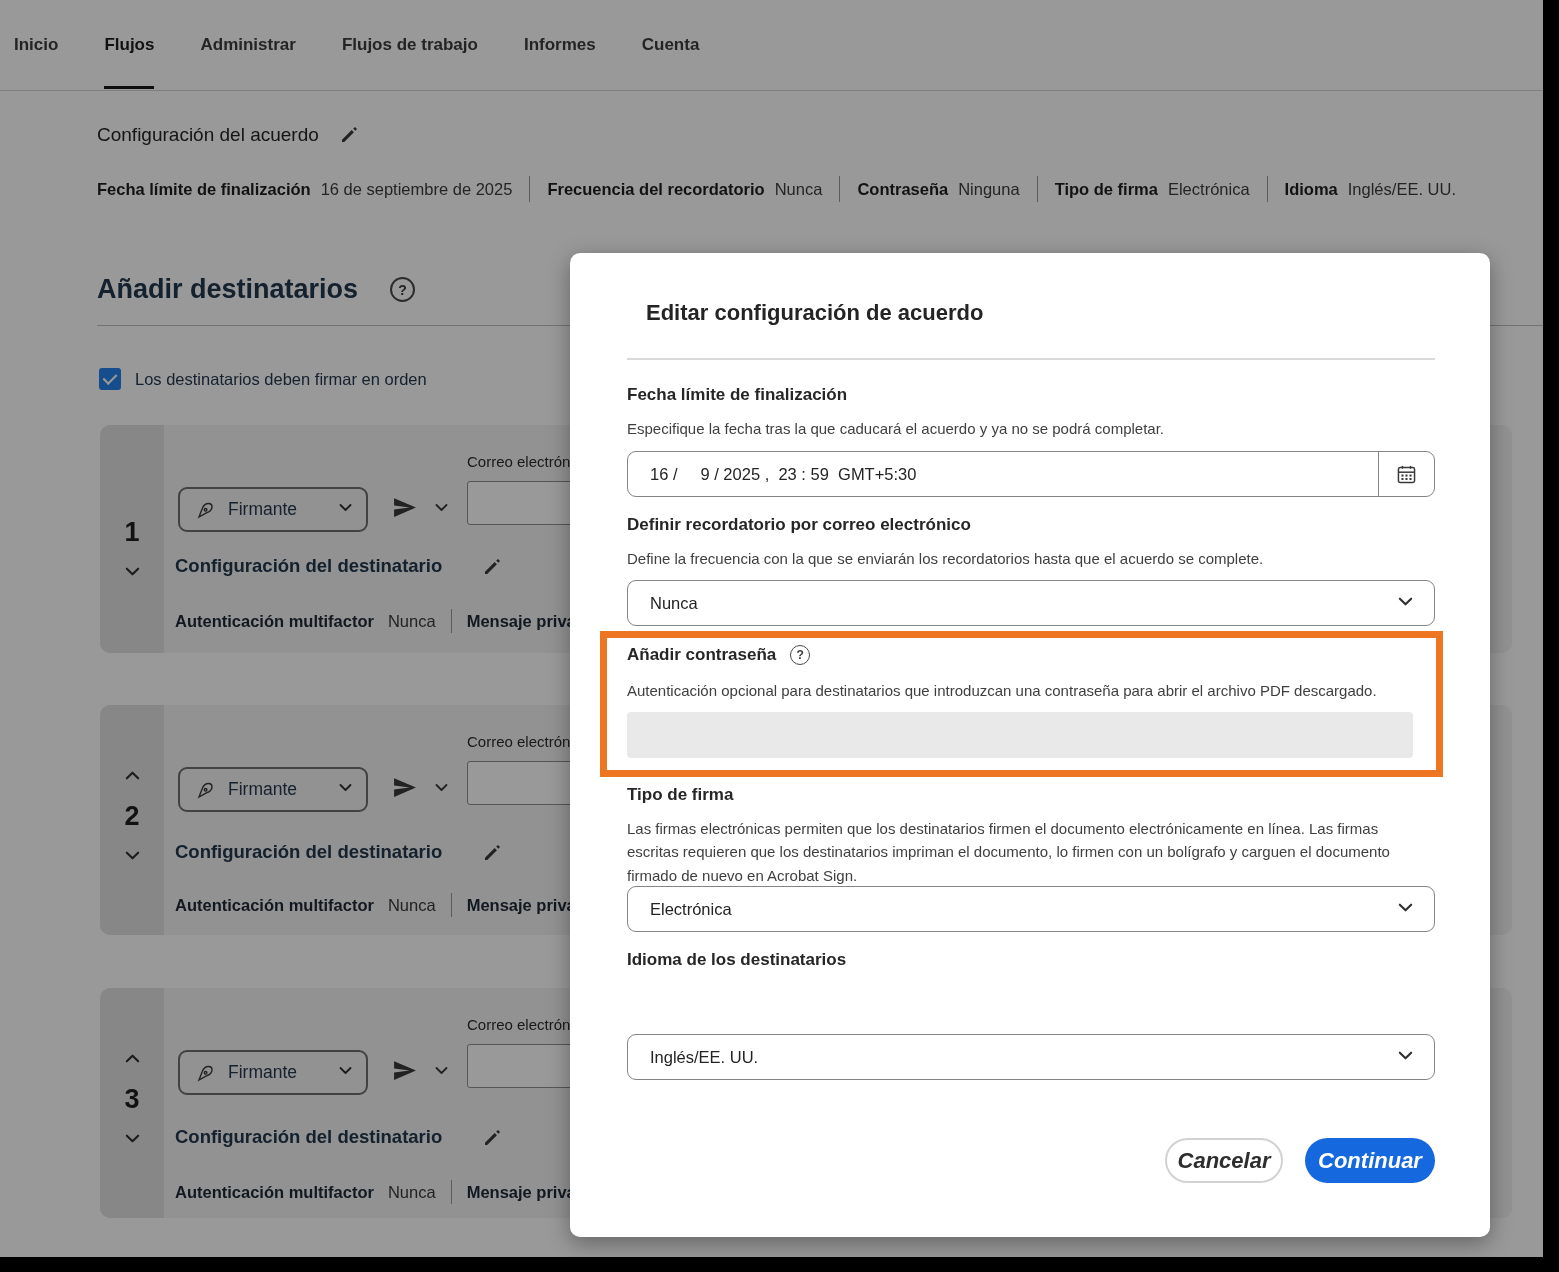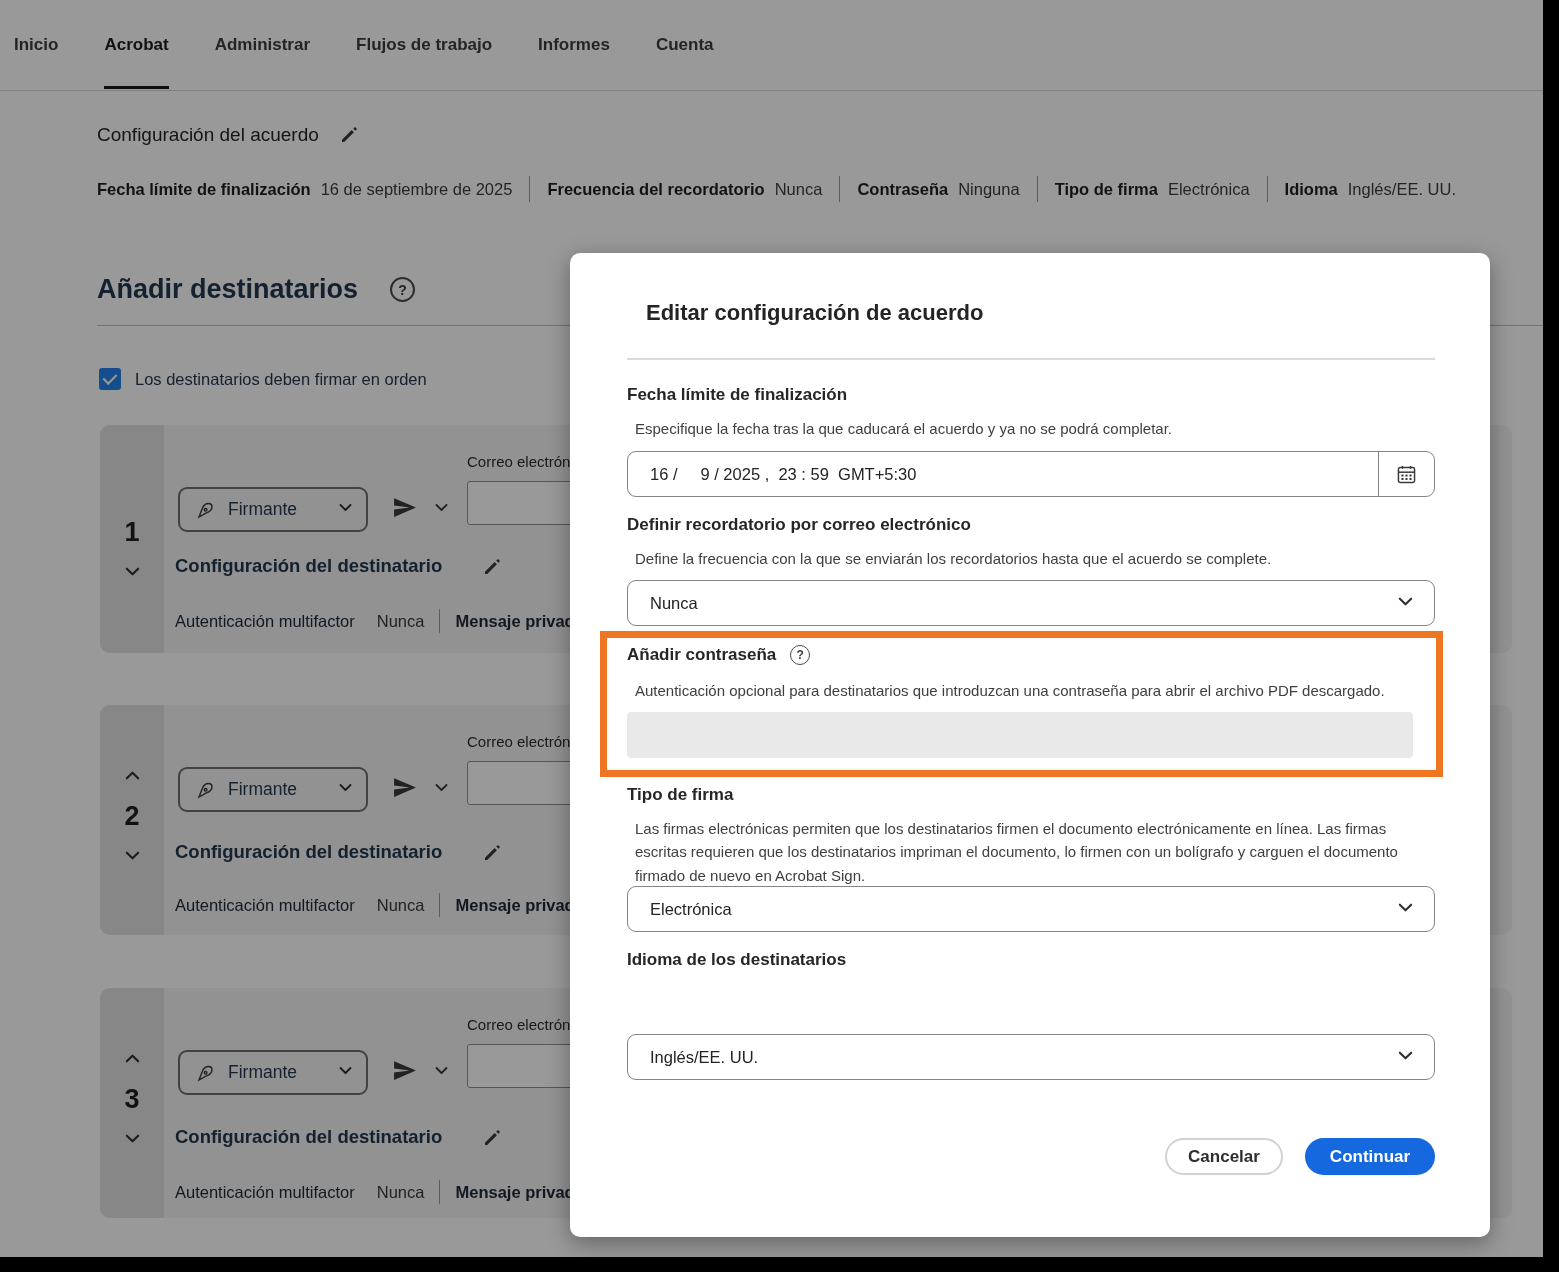--- a/index.html
+++ b/index.html
@@ -38,63 +38,63 @@
   .strip-num { position:absolute; left:0; width:64px; text-align:center; font-size:27px; font-weight:bold; color:#1f1f1f; }
   .strip-chev { position:absolute; left:0; width:64px; display:flex; justify-content:center; color:#2f2f2f; cursor:pointer; }
   .role-btn { position:absolute; left:78px; top:62px; width:190px; height:45px; border:2px solid #6f6f6f; border-radius:9px; background:transparent; display:flex; align-items:center; padding:0 13px 0 16px; gap:12px; cursor:pointer; }
   .role-btn .role-label { font-size:17.5px; color:#253a50; }
   .role-btn .chev { margin-left:auto; color:#2f2f2f; }
   .send-wrap { position:absolute; left:292px; top:70px; display:flex; align-items:center; gap:17px; color:#2e2e2e; }
   .email-label { position:absolute; left:367px; top:28px; font-size:15px; color:#2c2c2c; }
   .email-input { position:absolute; left:367px; top:56px; width:620px; height:44px; background:#fff; border:1.5px solid #8f8f8f; border-radius:3px; }
   .config-row { position:absolute; left:75px; top:130px; display:flex; align-items:flex-end; gap:40px; font-size:18.5px; font-weight:bold; color:#22384e; }
   .mfa-row { position:absolute; left:75px; top:184px; display:flex; align-items:center; font-size:16.5px; white-space:nowrap; }
-  .mfa-label { font-weight:normal; color:#1d2936; margin-right:22px; }
+  .mfa-label { font-weight:bold; color:#1d2936; margin-right:14px; }
   .mfa-value { color:#3a3a3a; }
   .mfa-sep { width:1px; height:24px; background:#9a9a9a; margin:0 15px; }
   .msg-label { font-weight:bold; color:#1d2936; }
 
   
   .overlay { position:absolute; inset:0; background:rgba(0,0,0,0.40); z-index:5; }
 
   .modal { position:absolute; left:570px; top:253px; width:920px; height:984px; background:#fff; border-radius:10px; z-index:10; box-shadow:0 6px 22px rgba(0,0,0,0.35); }
   .m-title { position:absolute; left:57px; top:47px; font-size:22px; font-weight:bold; color:#242424;margin-left:19px; }
   .m-divider { position:absolute; left:57px; top:105px; width:808px; height:2px; background:#dadada; }
   .m-label { position:absolute; left:57px; font-size:17px; font-weight:bold; color:#262626; }
-  .m-desc { position:absolute; left:65px; width:795px; font-size:15px; color:#3f3f3f; line-height:1.55; }
+  .m-desc { position:absolute; left:57px; width:795px; font-size:15px; color:#3f3f3f; line-height:1.55; }
   .date-field { position:absolute; left:57px; top:198px; width:808px; height:46px; border:1.5px solid #858585; border-radius:9px; display:flex; background:#fff; }
   .date-text { flex:1; display:flex; align-items:center; padding-left:22px; font-size:16.5px; color:#242424; white-space:pre; }
   .date-cal { width:56px; border-left:1.5px solid #858585; display:flex; align-items:center; justify-content:center; color:#3a3a3a; cursor:pointer; }
   .m-select { position:absolute; left:57px; width:808px; height:46px; border:1.5px solid #858585; border-radius:9px; background:#fff; display:flex; align-items:center; justify-content:space-between; padding:0 20px 0 22px; font-size:16.5px; color:#242424; cursor:pointer; }
   .m-select .chev { color:#2f2f2f; }
   .hl-box { position:absolute; left:30px; top:378px; width:843px; height:146px; border:7px solid #ee7623; }
   .pw-label-row { position:absolute; left:57px; top:392px; display:flex; align-items:center; gap:14px; }
   .pw-label-row .m-label-inline { font-size:17px; font-weight:bold; color:#262626; }
   .pw-input { position:absolute; left:57px; top:459px; width:786px; height:46px; background:#e9e9e9; border-radius:4px; }
-  .btn { position:absolute; top:885px; height:37px; border-radius:23px; font-size:17px; font-weight:bold; display:flex; align-items:center; justify-content:center; cursor:pointer; font-family:"Liberation Sans", sans-serif; }
+  .btn { position:absolute; top:885px; height:45px; border-radius:23px; font-size:22px; font-weight:bold; display:flex; align-items:center; justify-content:center; cursor:pointer; font-family:"Liberation Sans", sans-serif;font-style:italic; }
   .btn-cancel { left:595px; width:118px; background:#fff; border:2px solid #d2d2d2; color:#2e2e2e; }
   .btn-continue { left:735px; width:130px; background:#1668df; border:none; color:#fff; }
 
   
   .edge-right { position:absolute; right:0; top:0; width:16px; height:100%; background:#000; z-index:20; }
   .edge-bottom { position:absolute; left:0; bottom:0; width:100%; height:15px; background:#000; z-index:20; }
 </style>
 </head>
 <body>
 
 <div class="screen">
 
   <div class="page">
 
     <div class="nav">
       <div class="nav-item">
           <span>Inicio</span>
         </div>
       <div class="nav-item active">
-          <span>Acrobat</span>
+          <span>Flujos</span>
         </div>
       <div class="nav-item">
           <span>Administrar</span>
         </div>
       <div class="nav-item">
           <span>Flujos de trabajo</span>
         </div>
       <div class="nav-item">
           <span>Informes</span>
         </div>

